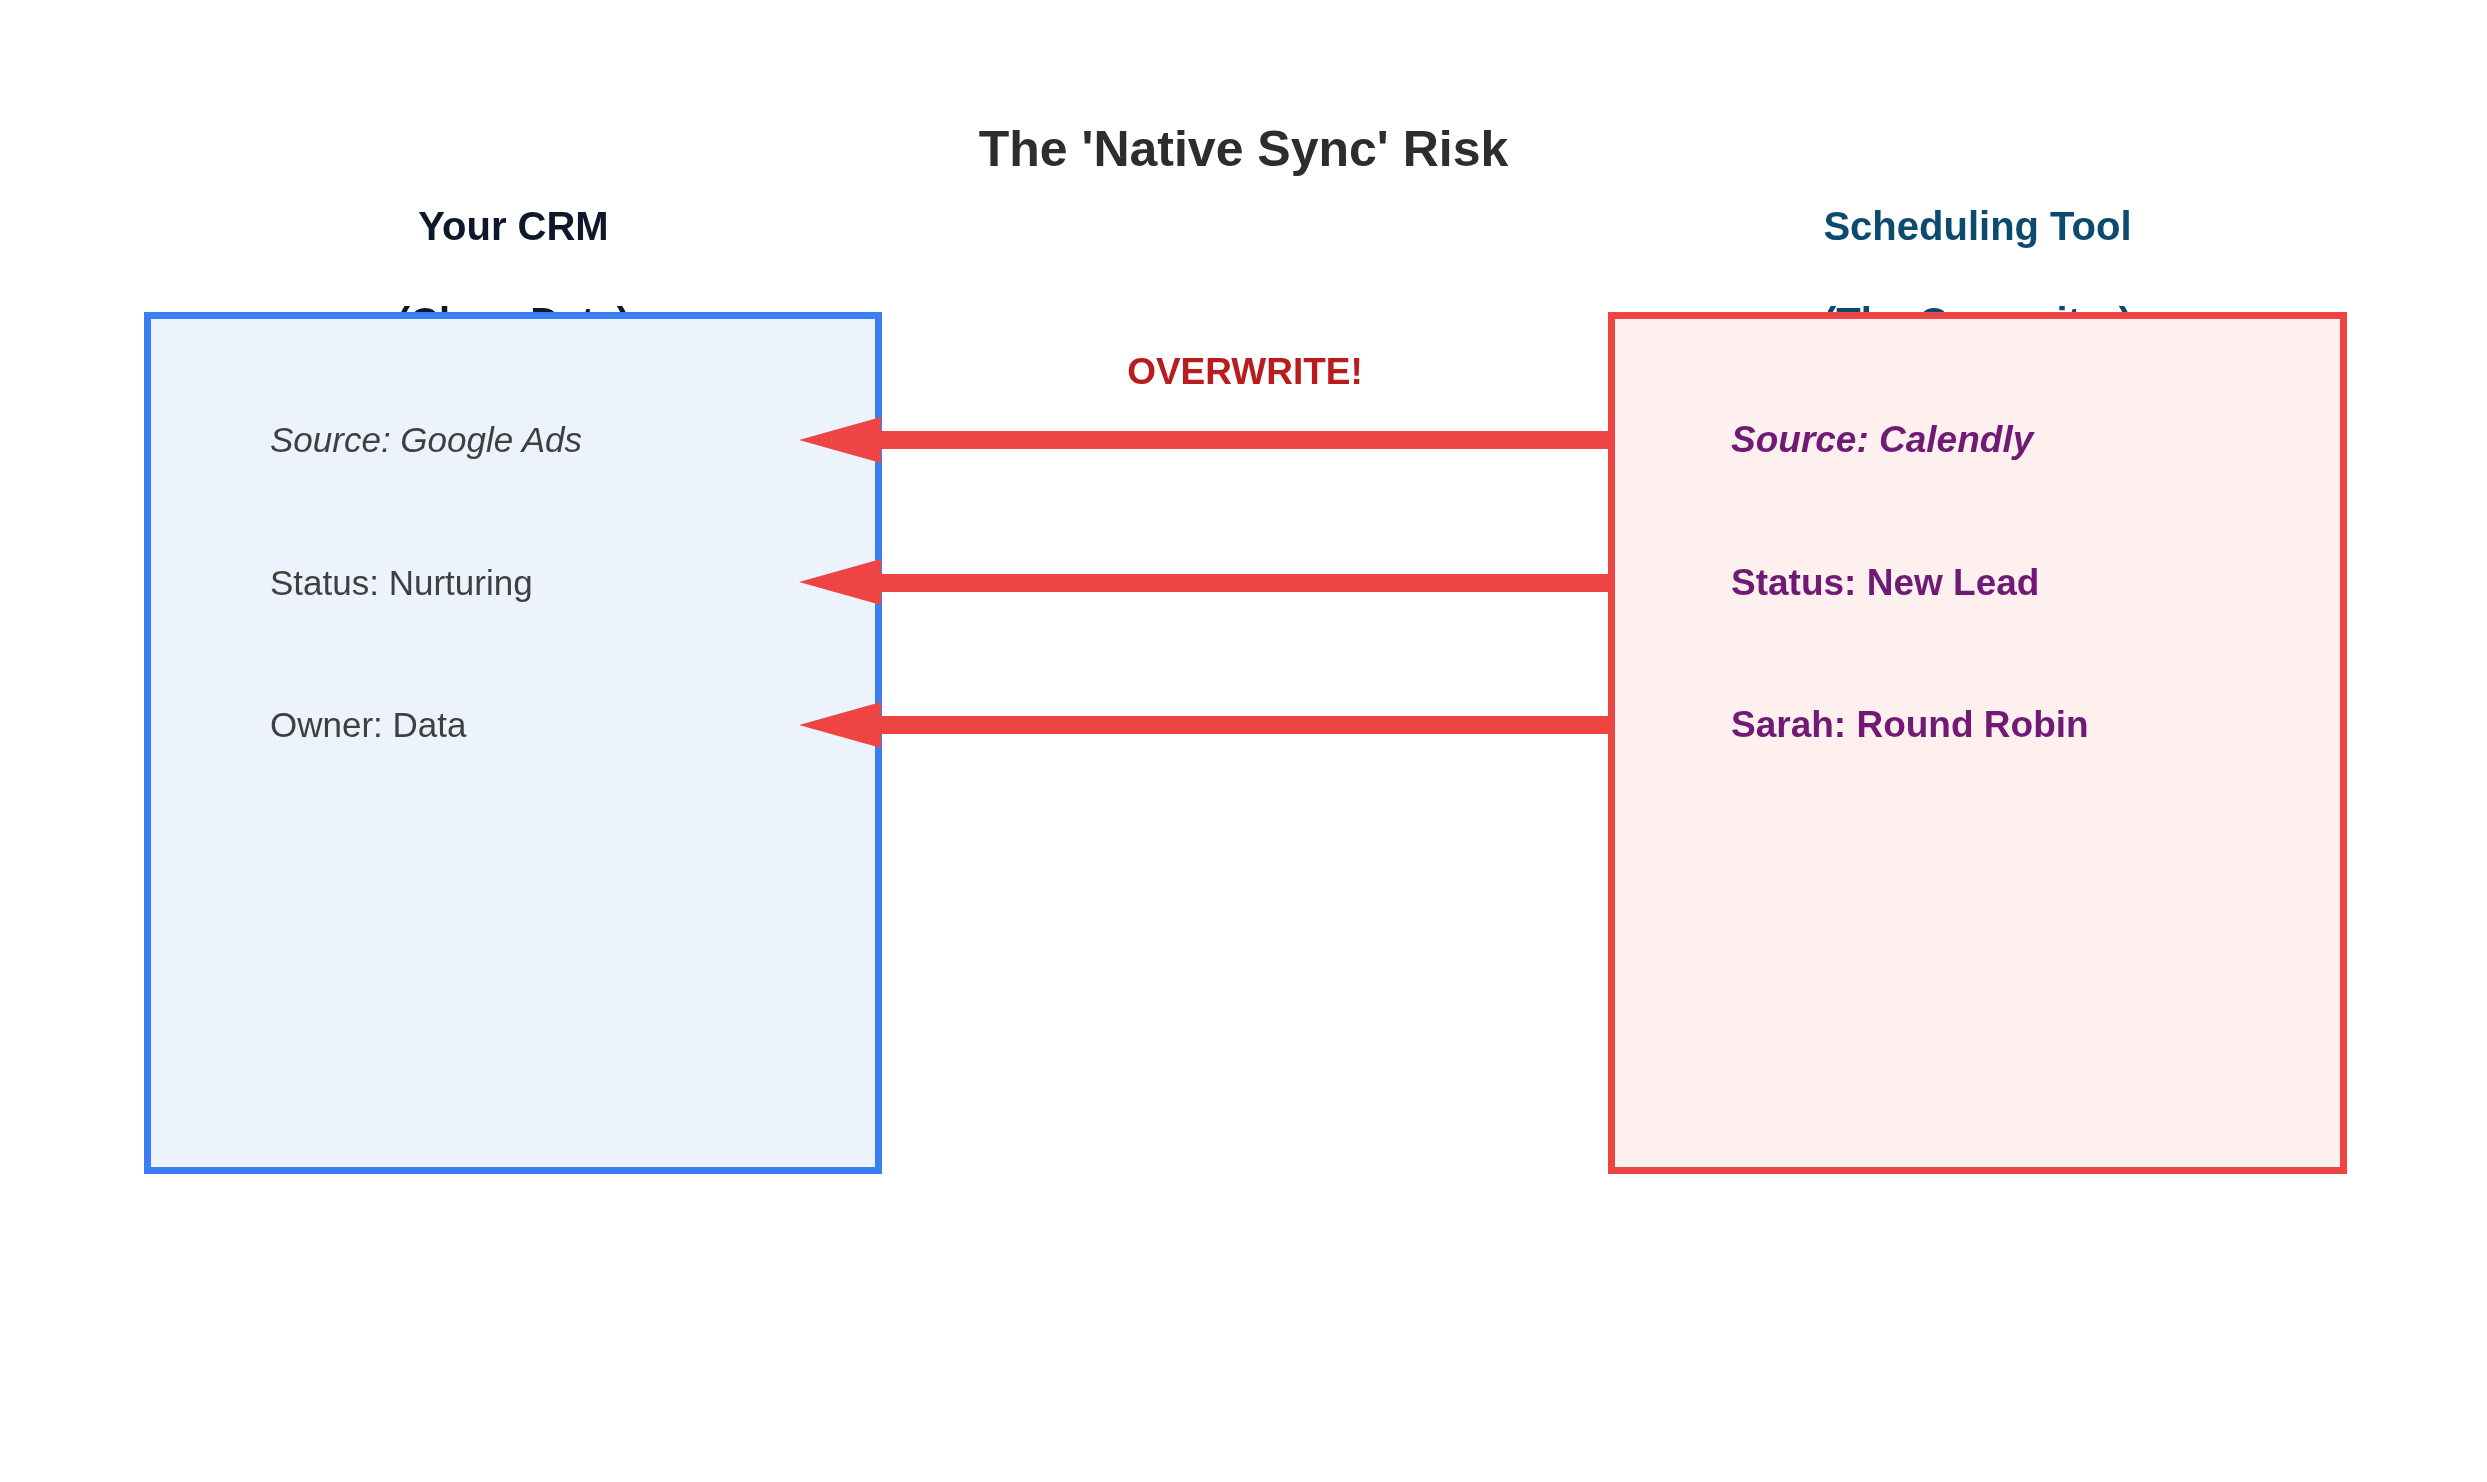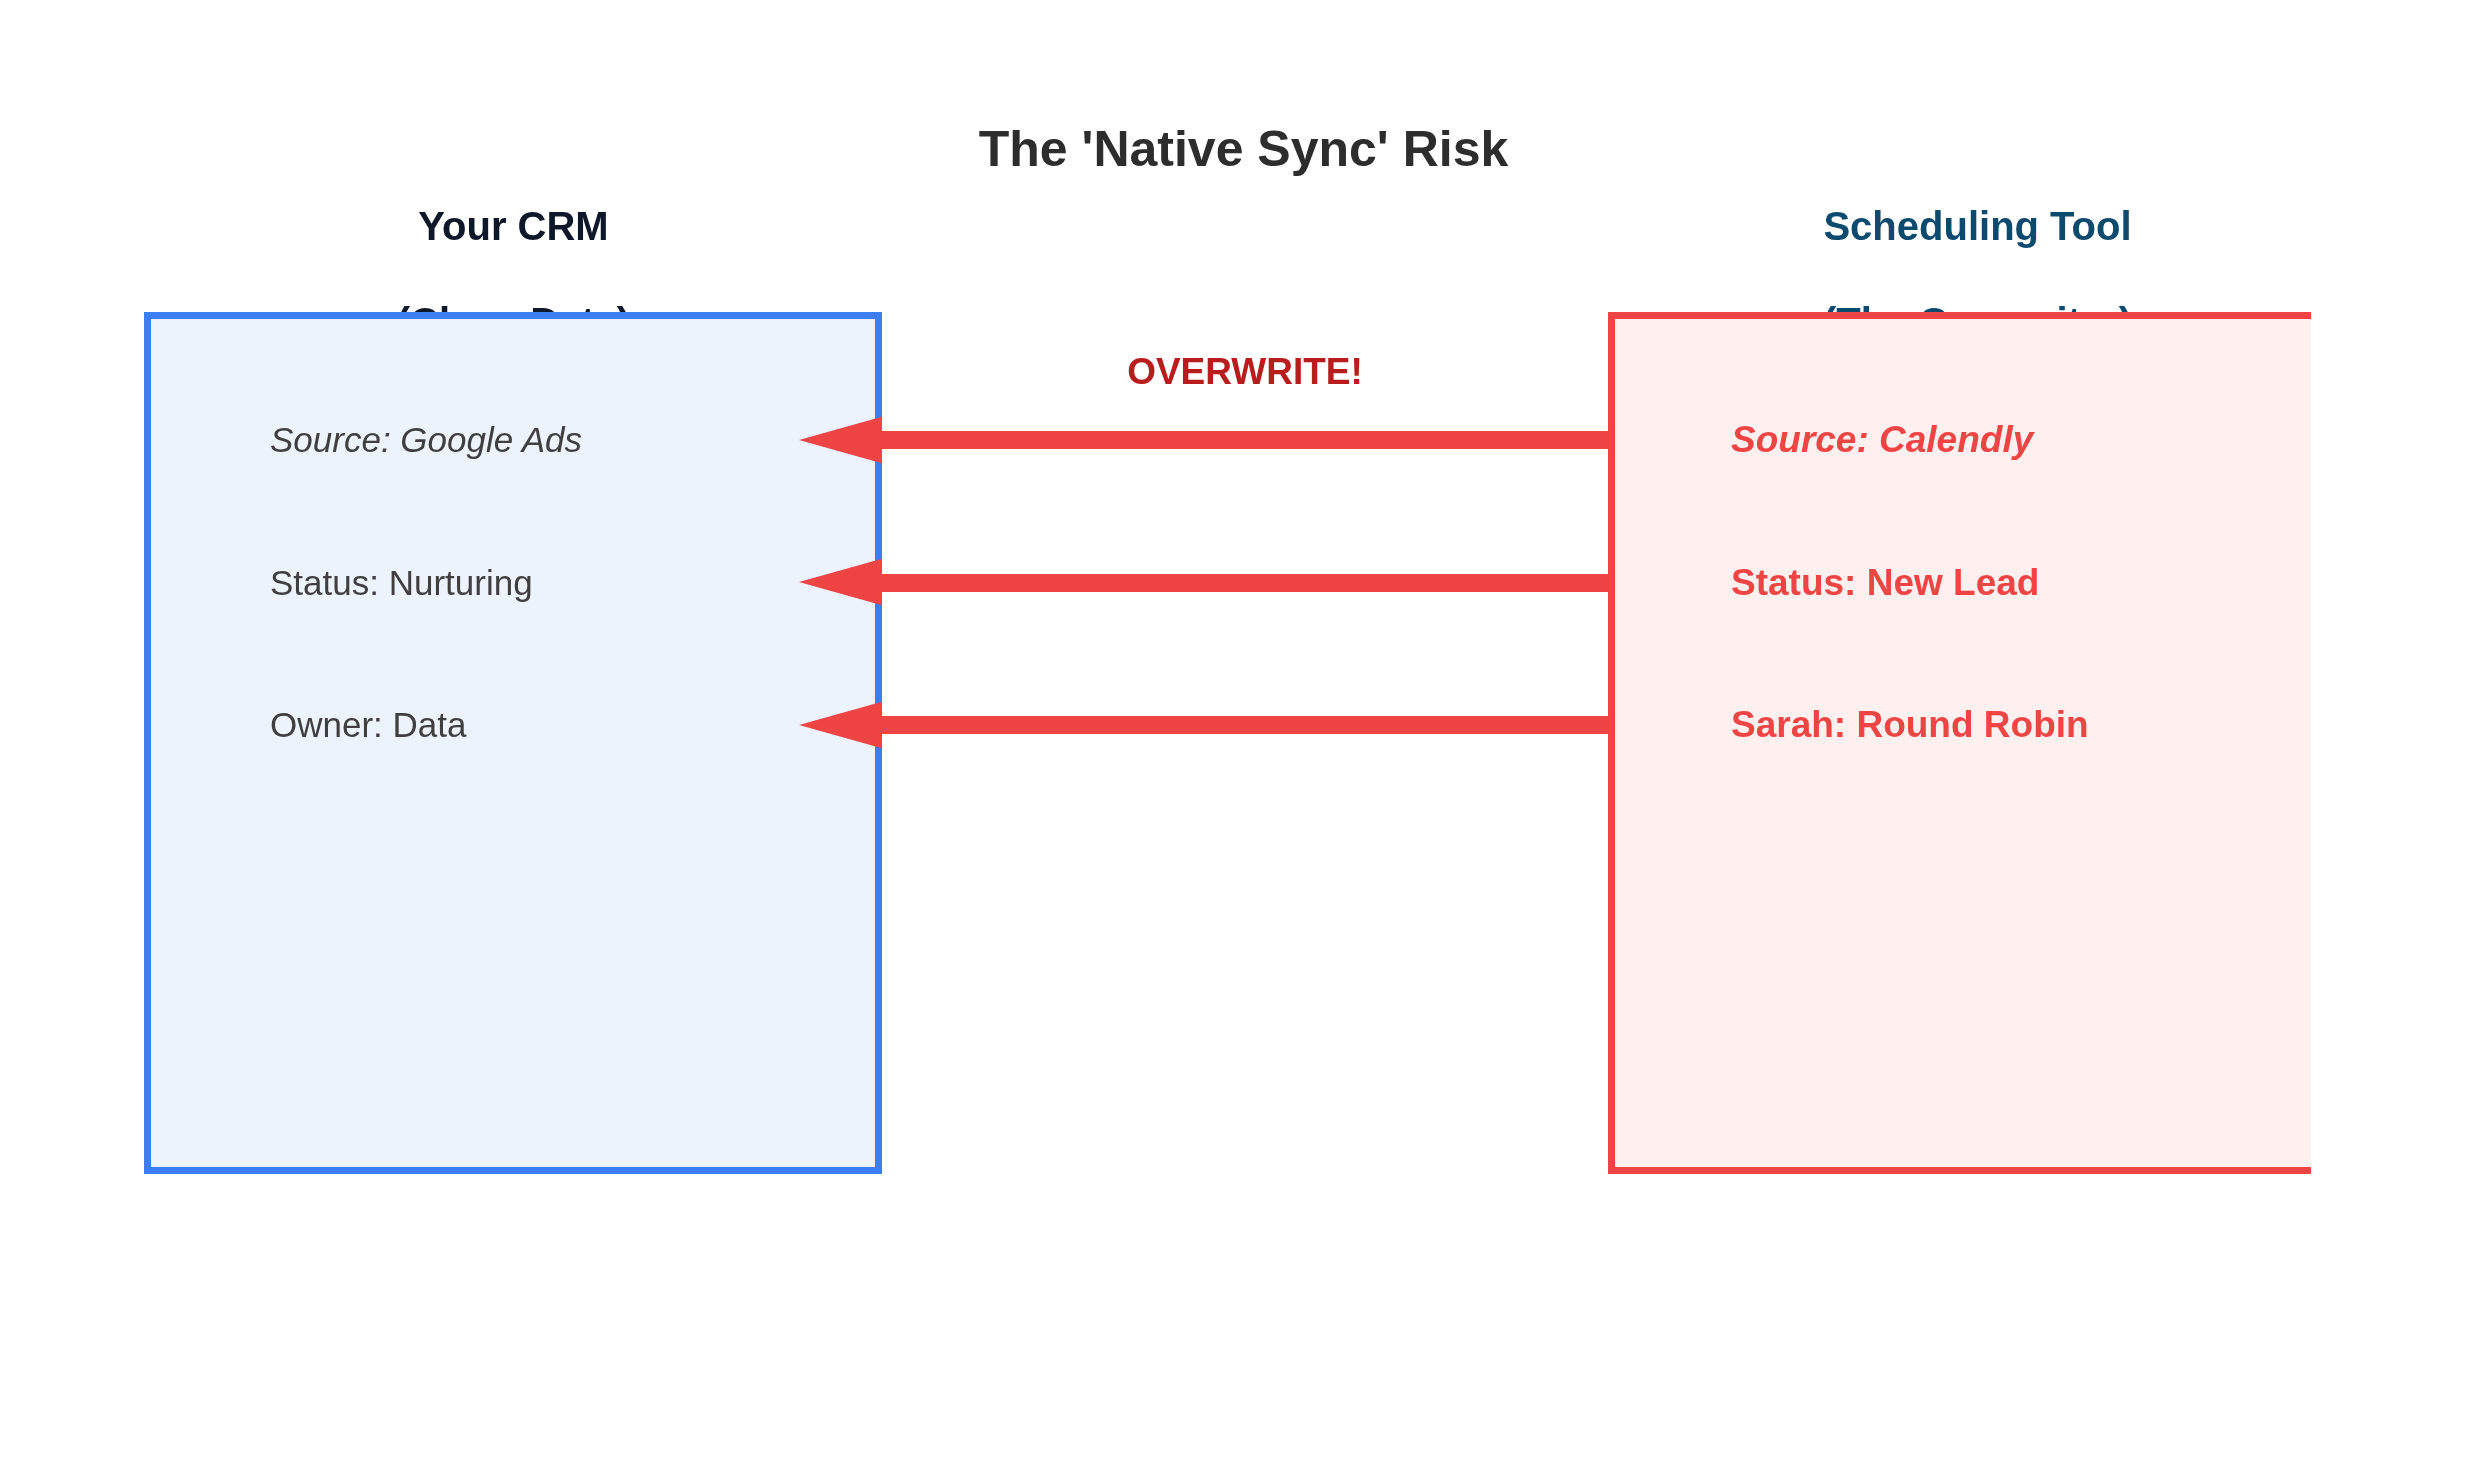--- a/index.html
+++ b/index.html
@@ -2,21 +2,21 @@
 <html style="font-size:13.4px"><head>
 <meta charset="utf-8">
 <style>
   html, body {
     margin: 0;
     padding: 0;
     background: #ffffff;
   }
   #canvas {
     position: relative;
-    width: 2311px;
+    width: 2487px;
     height: 1482px;
     background: #ffffff;
     font-family: "Liberation Sans", "DejaVu Sans", sans-serif;
     overflow: hidden;
   }
 
   
   .diagram-title {
     position: absolute;
     left: 0;
@@ -75,21 +75,21 @@
   }
   .field.crm {
     left: 270px;
     font-size: 35px;
     color: #3f3f3f;
     font-weight: normal;
   }
   .field.sched {
     left: 1731px;
     font-size: 37px;
-    color: #ef4444;
+    color: #701a75;
     font-weight: bold;
   }
   .row-0 { top: 415px; font-style: italic; }
   .row-1 { top: 558px; }
   .row-2 { top: 700px; }
 
   
   .overwrite-label {
     position: absolute;
     left: 882px;

